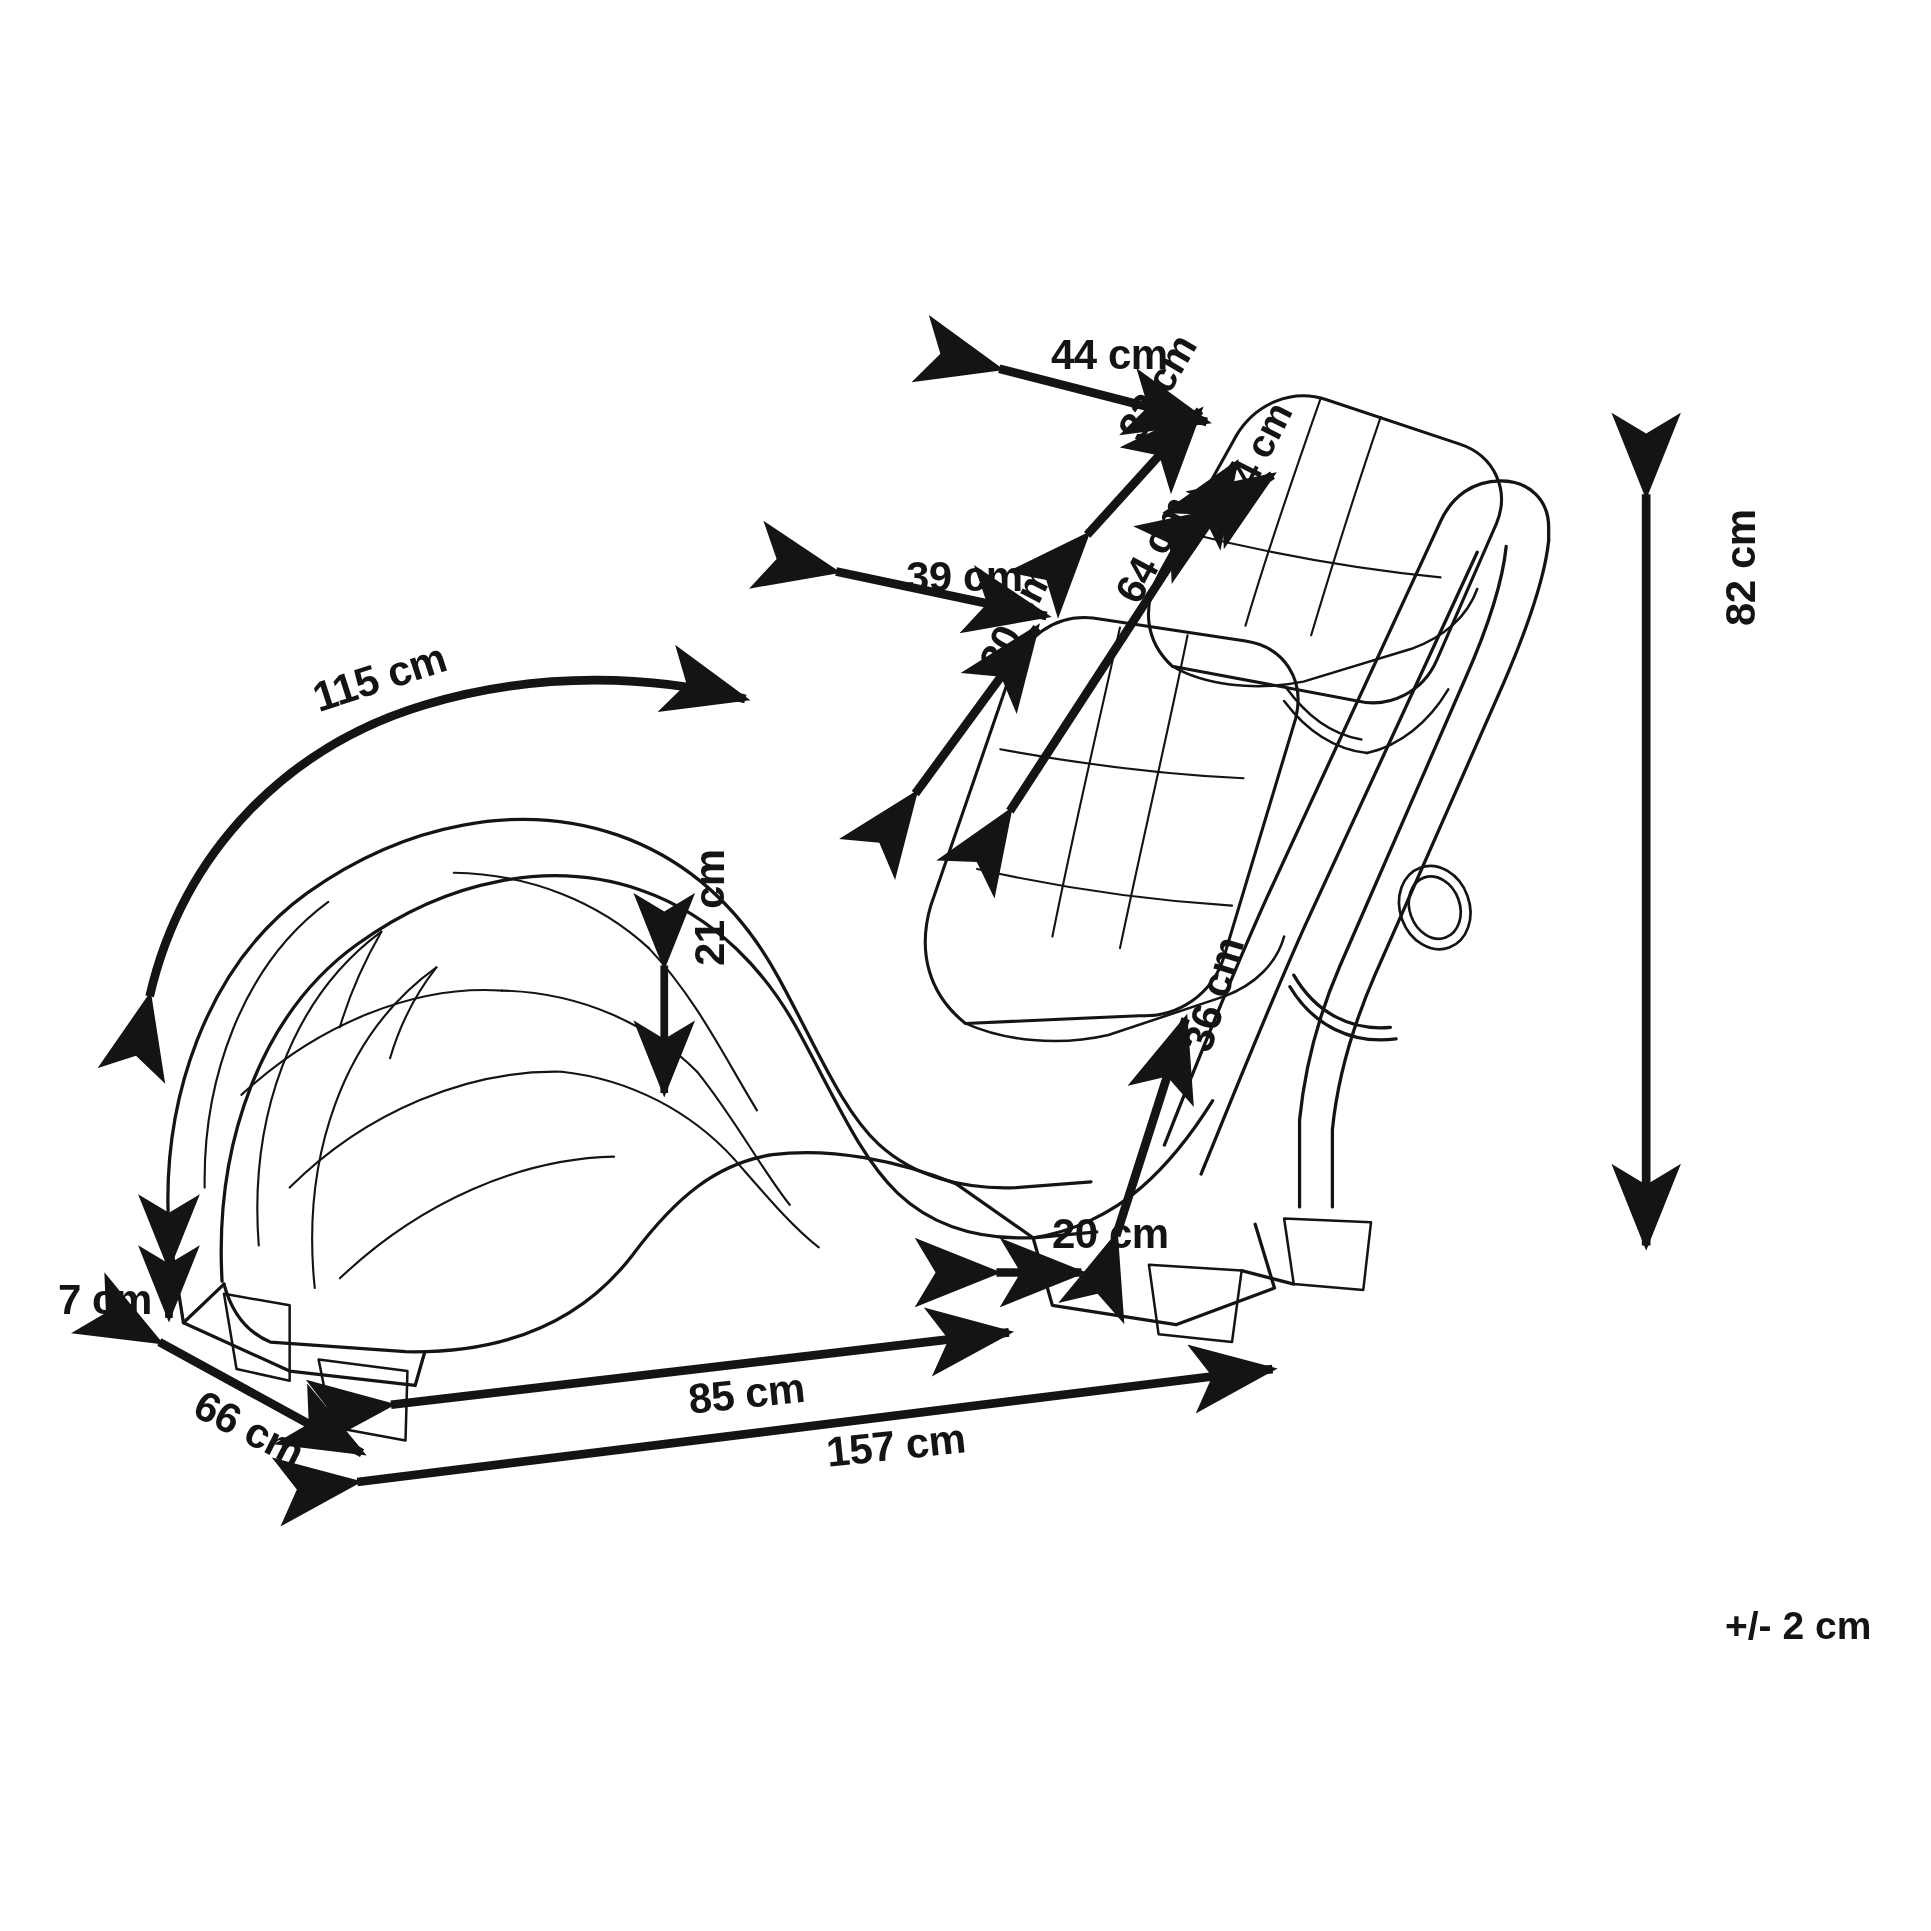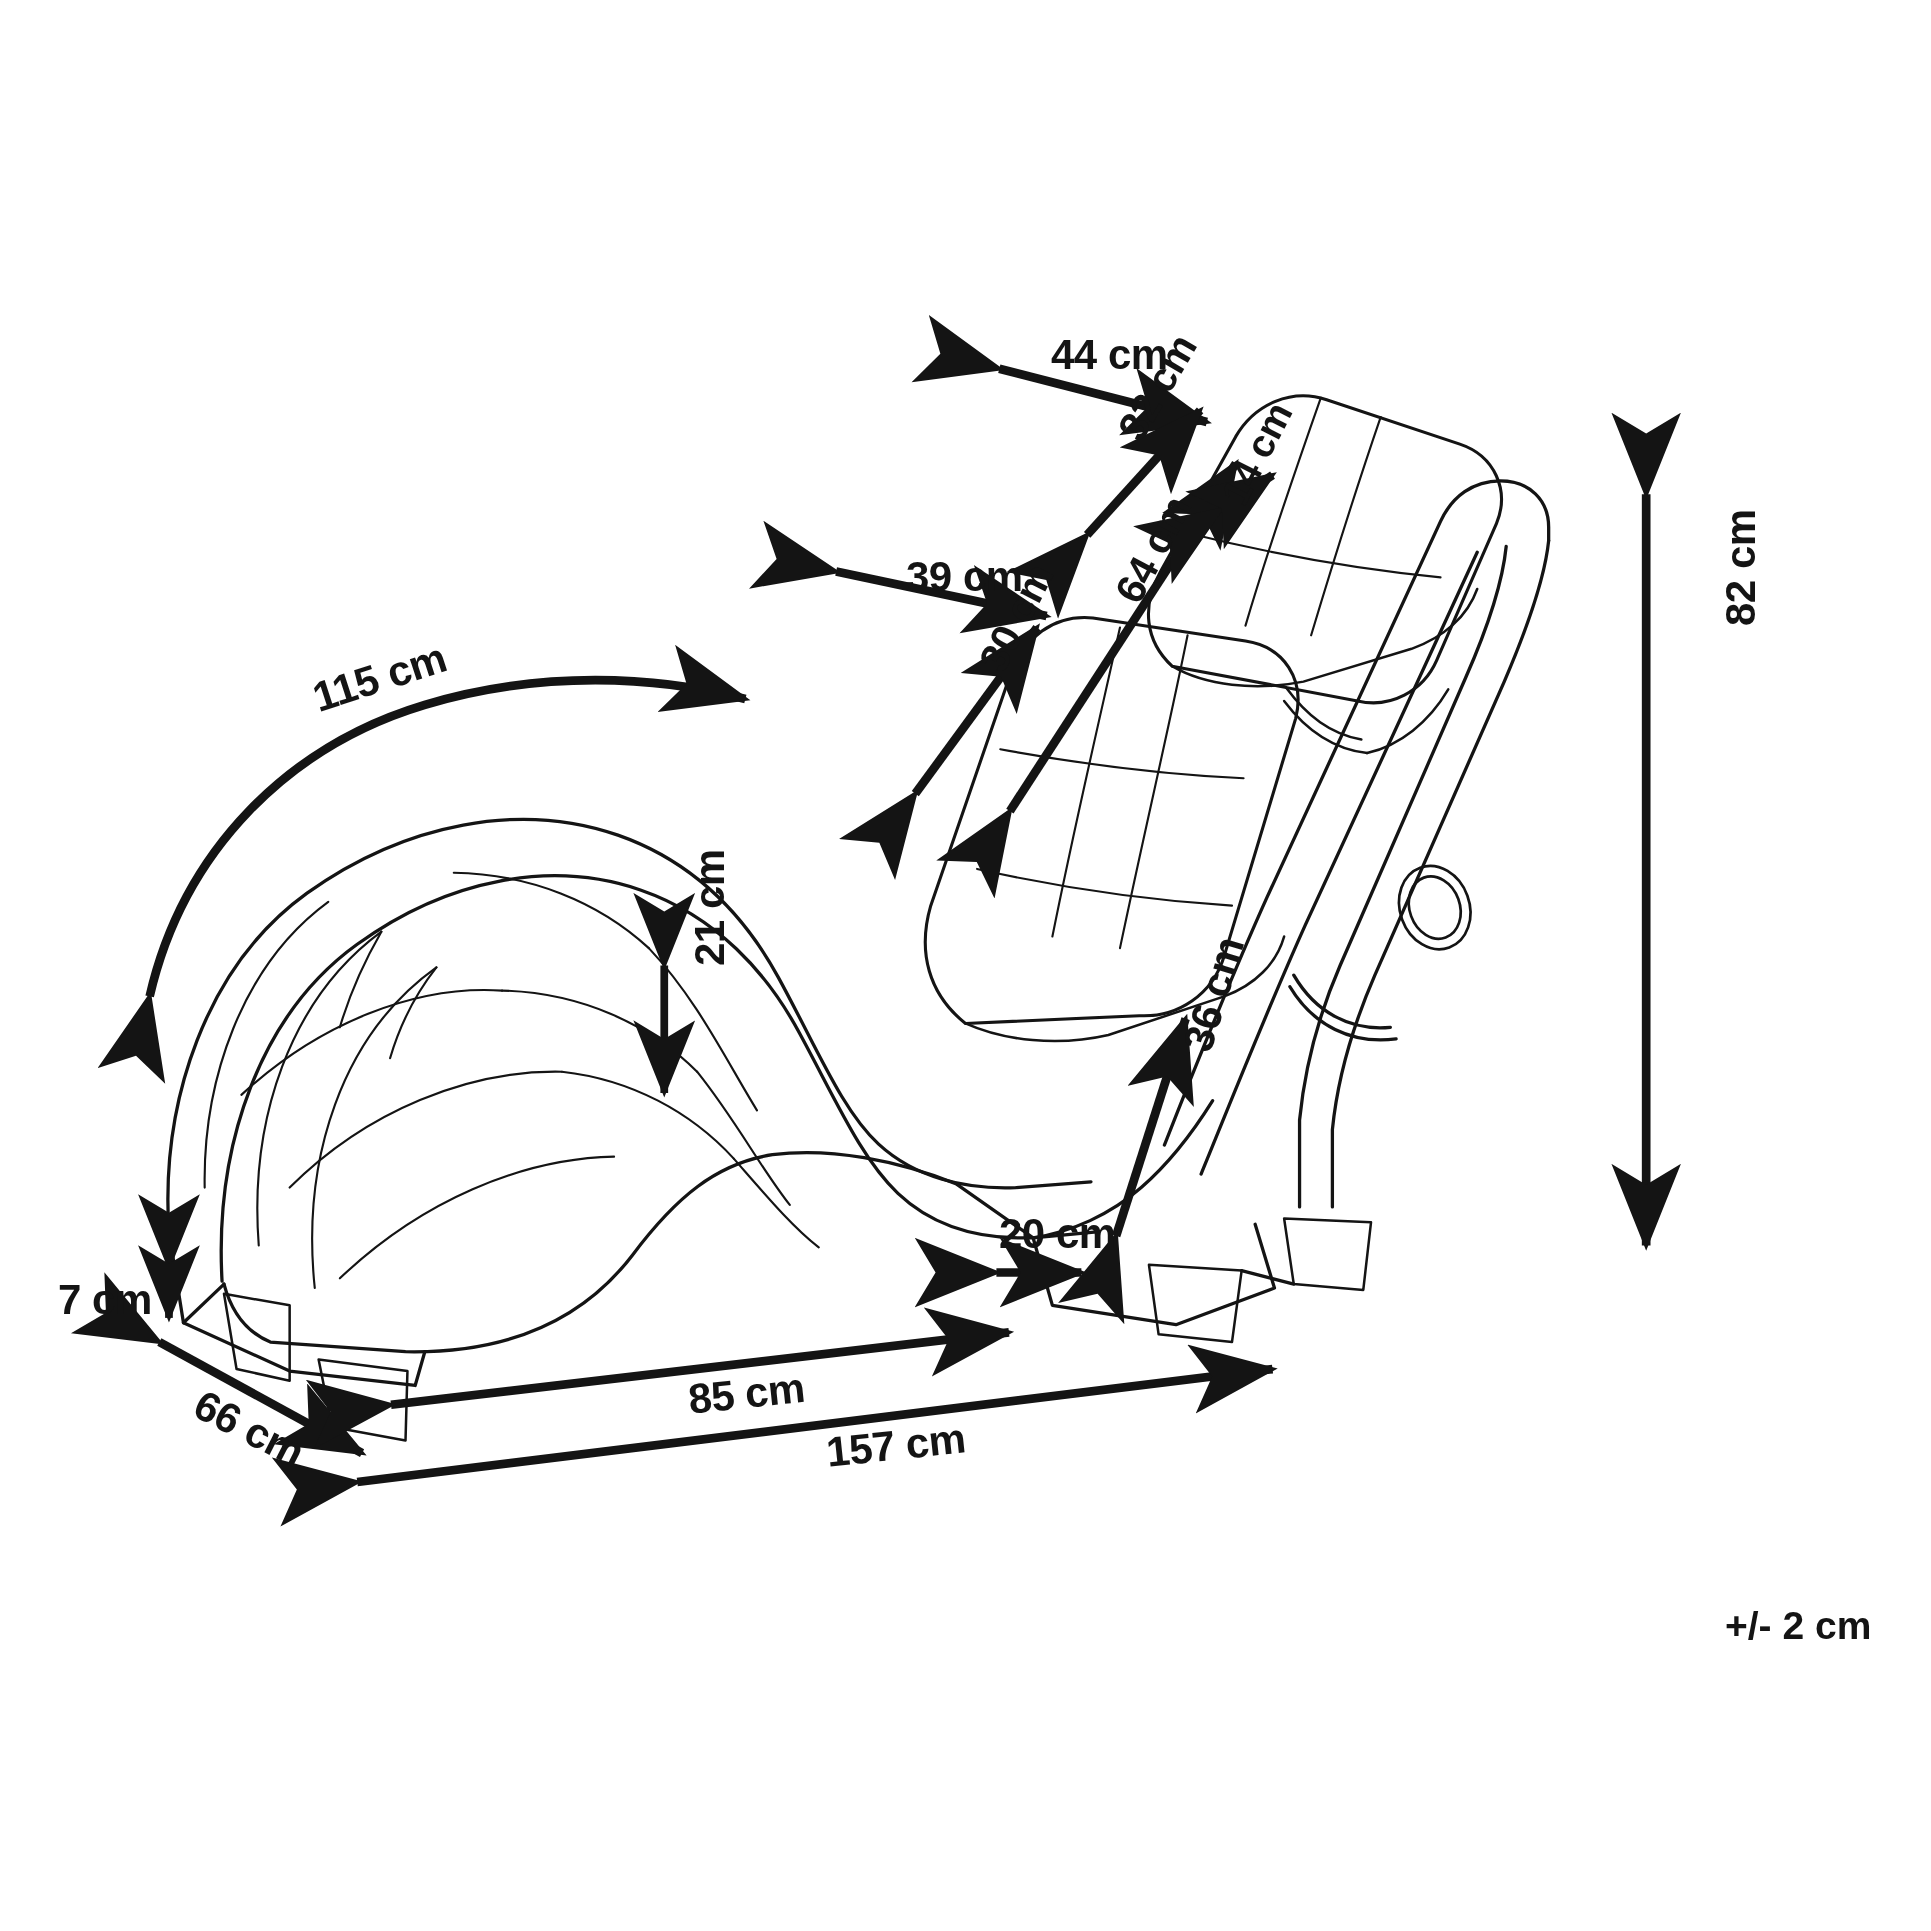--- a/index.html
+++ b/index.html
@@ -260,20 +260,20 @@
   <div class="lbl" style="left:58px;top:1276px;font-size:42px;transform:rotate(0deg);transform-origin:left top;">7 cm</div>
 
   <div class="lbl" style="left:208px;top:1381px;font-size:42px;transform:rotate(27deg);transform-origin:left top;">66 cm</div>
 
   <div class="lbl" style="left:686px;top:966px;font-size:42px;transform:rotate(-90deg);transform-origin:left top;">21 cm</div>
 
   <div class="lbl" style="left:686px;top:1376px;font-size:42px;transform:rotate(-6deg);transform-origin:left top;">85 cm</div>
 
   <div class="lbl" style="left:824px;top:1429px;font-size:42px;transform:rotate(-6deg);transform-origin:left top;">157 cm</div>
 
-  <div class="lbl" style="left:999px;top:1210px;font-size:42px;transform:rotate(0deg);transform-origin:left top;">20 cm</div>
+  <div class="lbl" style="left:1052px;top:1210px;font-size:42px;transform:rotate(0deg);transform-origin:left top;">20 cm</div>
 
   <div class="lbl" style="left:1174px;top:1043px;font-size:42px;transform:rotate(-73deg);transform-origin:left top;">36 cm</div>
 
   <div class="tol" style="left:1725px;top:1604px;text-align:right;">+/- 2 cm</div>
 
 </div>
 
 
 </body></html>

